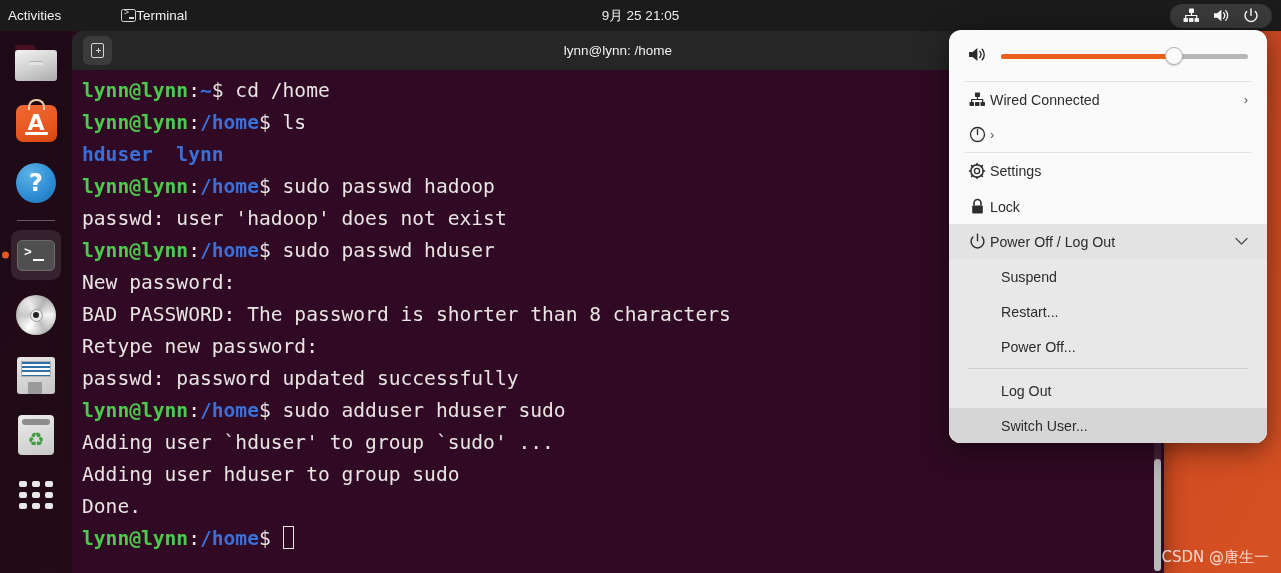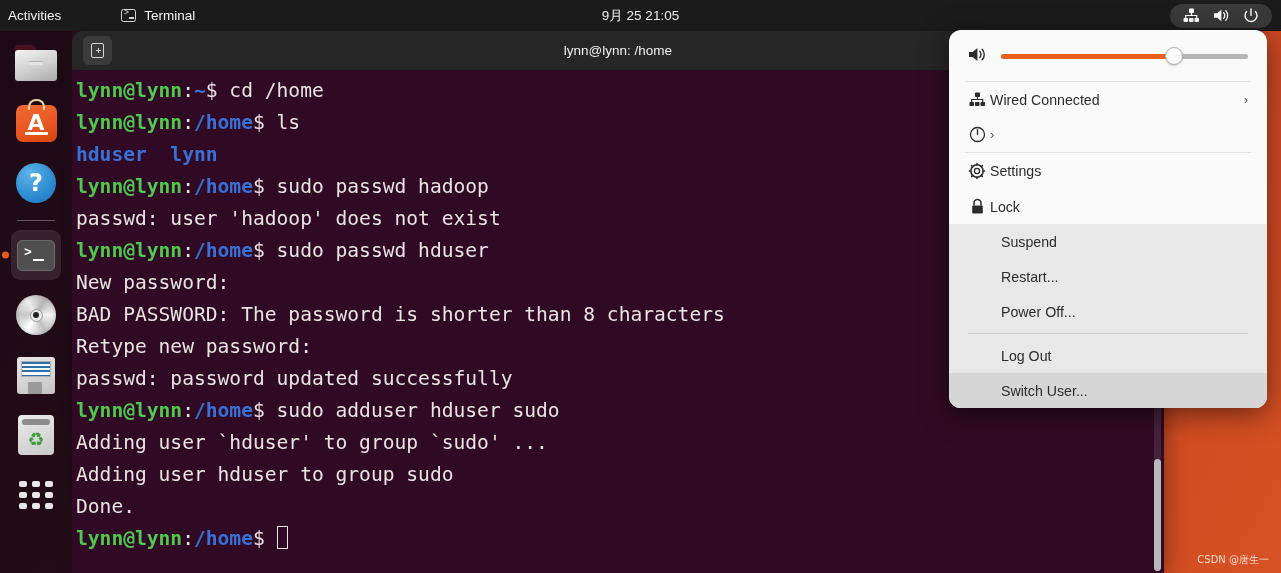--- a/index.html
+++ b/index.html
@@ -22,21 +22,21 @@
     z-index: 50;
     font-size: 13.5px; color: #e6e6e6;
   }
   .tb-activities {
     padding: 3px 8px;
     border-radius: 5px; cursor: pointer;
     font-size: 13.5px; color: #f2f2f2;
   }
   .tb-appname {
     margin-left: 46px;
-    display: flex; align-items: center; gap: 8px;
+    display: flex; align-items: center; 
     padding: 3px 6px; border-radius: 5px; cursor: pointer;
   }
   .tb-appname-label { font-size: 13.5px; color: #f2f2f2; }
   .termglyph {
     width: 15px; height: 13px;
     border: 1.6px solid #d8d8d8; border-radius: 2.5px;
     position: relative; display: inline-block;
   }
   .termglyph::before {
     content: ">"; position: absolute; left: 1.5px; top: -2.5px;
@@ -215,21 +215,21 @@
     content: ""; position: absolute; background: #d6d6d6;
   }
   .newtab-glyph::before { left: 4px; top: 6px; width: 5px; height: 1.4px; }
   .newtab-glyph::after { left: 5.8px; top: 4.2px; width: 1.4px; height: 5px; }
   .term-title {
     position: absolute; left: 0; right: 0; text-align: center;
     font-size: 13.5px; color: #f0f0f0; pointer-events: none;
   }
   #termbody {
     height: 503px; background: #300a24;
-    padding: 5px 0 0 4px; position: relative;
+    padding: 5px 0 0 10px; position: relative;
     font-family: "DejaVu Sans Mono", "Liberation Mono", monospace;
     font-size: 19.6px; line-height: 32px;
     color: #e8e4e2; white-space: pre; overflow: hidden;
   }
   .tl { height: 32px; }
   .c-user { color: #4ec94e; font-weight: bold; }
   .c-colon { color: #e8e4e2; }
   .c-path { color: #3a6fd8; font-weight: bold; }
   .c-dollar { color: #e8e4e2; }
   .c-dir { color: #3a6fd8; font-weight: bold; }
@@ -290,21 +290,21 @@
     padding: 9px 19px 9px 52px; cursor: pointer;
     font-size: 14.2px; color: #2c2c2c; min-height: 35px;
     display: flex; align-items: center;
   }
   .subrow.hovered { background: #d6d6d6; }
   .subdiv { height: 1px; background: #cfcfcf; margin: 4px 19px; }
 
   
   #watermark {
     position: absolute; right: 12px; bottom: 6px;
-    font-size: 10px; color: rgba(255,255,255,0.78);
+    font-size: 15px; color: rgba(255,255,255,0.78);
     z-index: 70; pointer-events: none;
     font-family: "DejaVu Sans", sans-serif;
   }
 </style>
 </head>
 <body>
 
 <div id="topbar">
   <div class="tb-activities">Activities</div>
   <div class="tb-appname">
@@ -464,20 +464,34 @@
   <div class="mrow">
     <span class="mico">
       <svg width="15" height="17" viewBox="0 0 15 17">
         <path d="M4 7.4V5a3.5 3.5 0 017 0v2.4" stroke="#2c2c2c" stroke-width="1.6" fill="none"></path>
         <rect x="2.2" y="7.4" width="10.6" height="8" rx="1.2" fill="#2c2c2c"></rect>
       </svg>
     </span>
     <span class="mlabel">Lock</span>
   </div>
 
+  <div class="mrow expanded">
+    <span class="mico">
+      <svg width="17" height="17" viewBox="0 0 17 17">
+        <path d="M3.9 4.1a6.4 6.4 0 109.2 0" stroke="#2c2c2c" stroke-width="1.4" fill="none" stroke-linecap="round"></path>
+        <path d="M8.5 1.2v6.6" stroke="#2c2c2c" stroke-width="1.4" stroke-linecap="round"></path>
+      </svg>
+    </span>
+    <span class="mlabel">Power Off / Log Out</span>
+    <span class="chev">
+      <svg width="13" height="9" viewBox="0 0 13 9">
+          <path d="M1 1.6L6.5 7 12 1.6" stroke="#555" stroke-width="1.4" fill="none" stroke-linecap="round"></path>
+        </svg>
+    </span>
+  </div>
 
   <div class="submenu">
     <div class="subrow">Suspend</div>
     <div class="subrow">Restart...</div>
     <div class="subrow">Power Off...</div>
     <div class="subdiv"></div>
     <div class="subrow">Log Out</div>
     <div class="subrow hovered">Switch User...</div>
   </div>
 </div>

